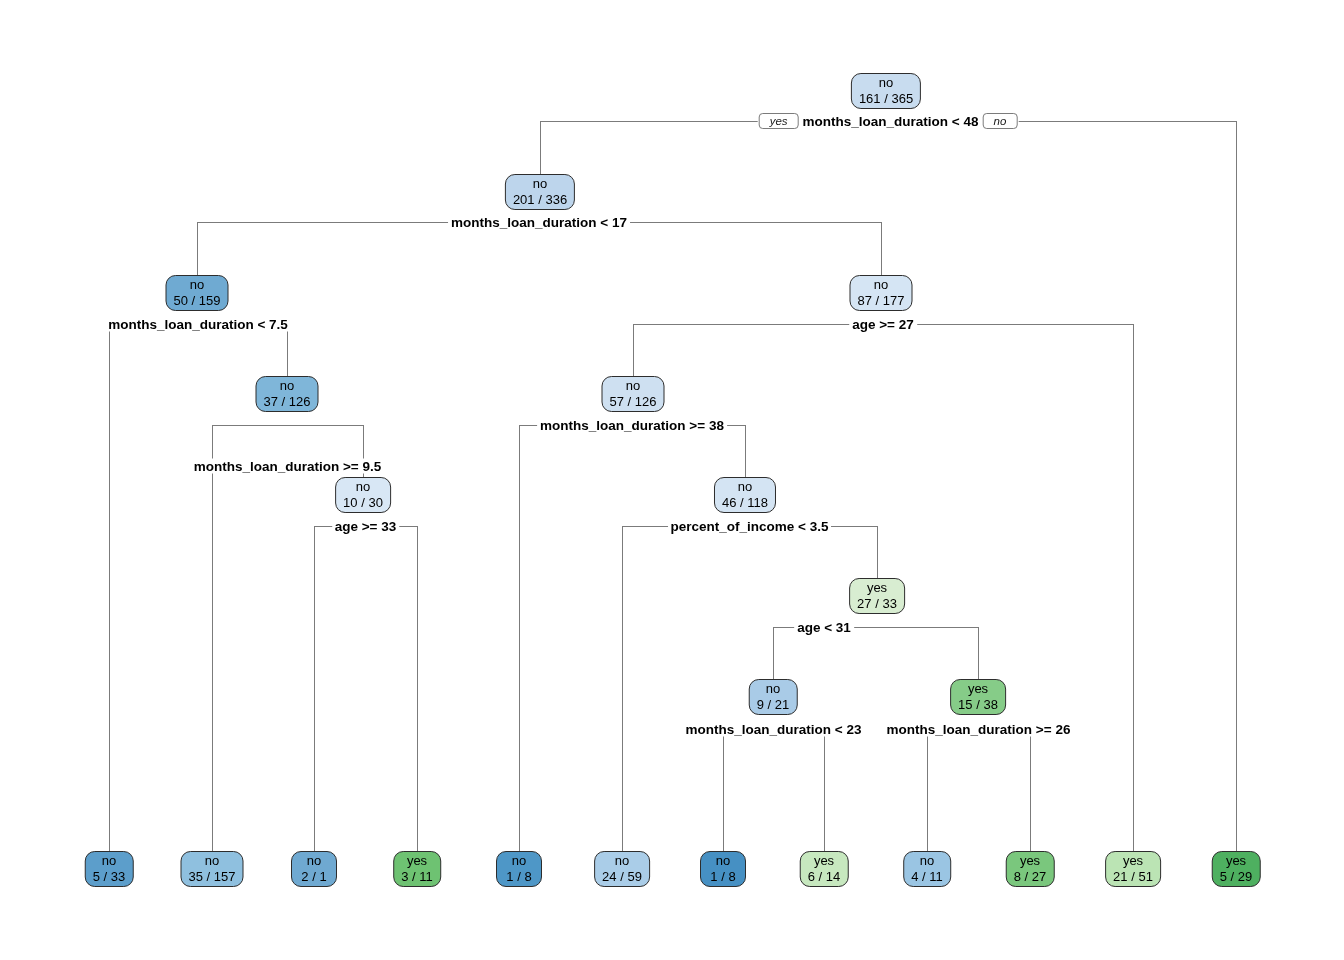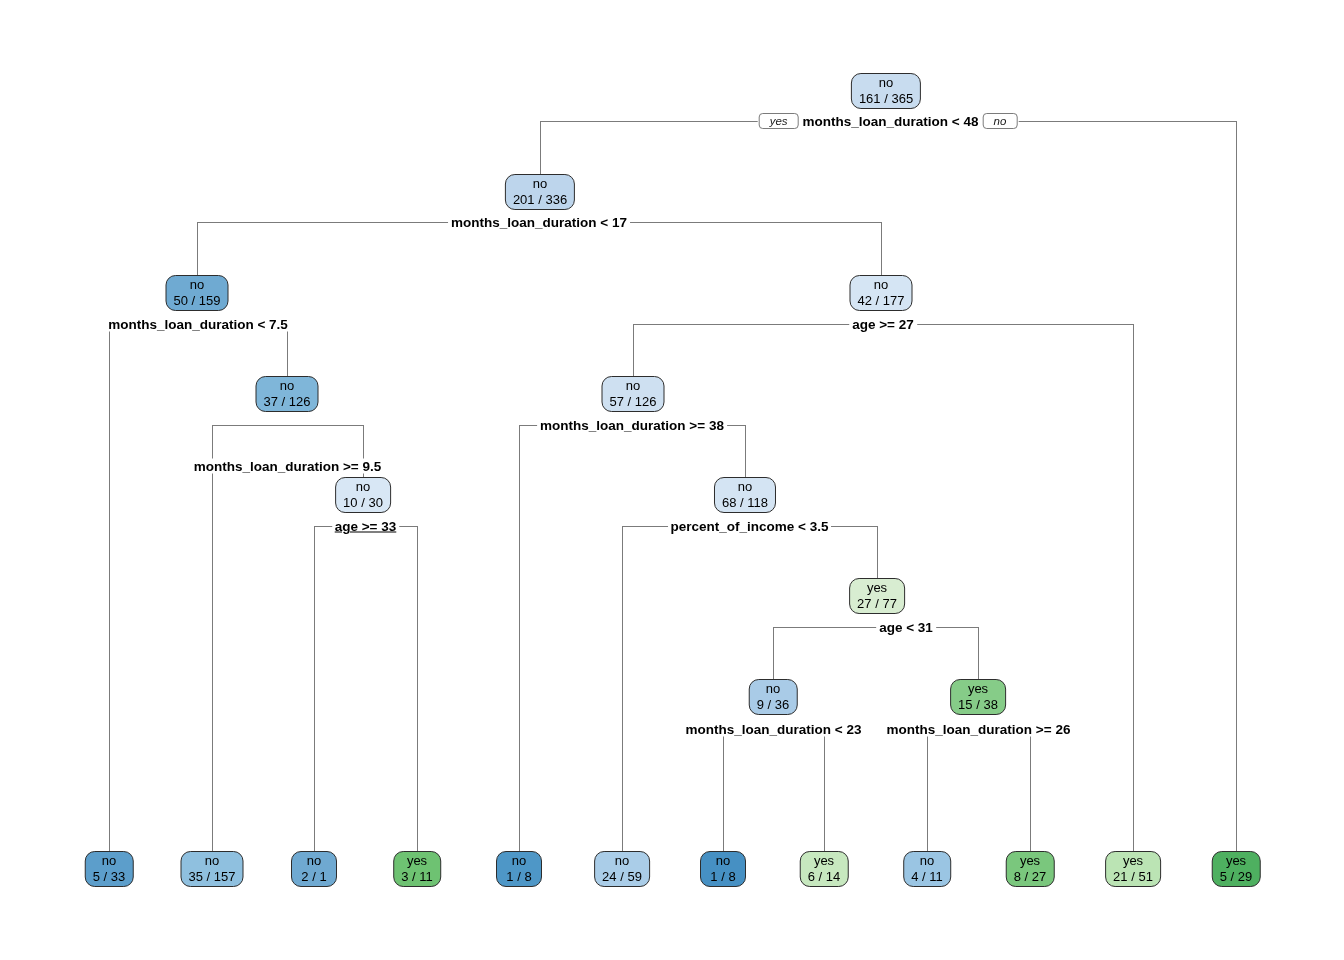--- a/index.html
+++ b/index.html
@@ -98,33 +98,33 @@
     </div>
     <div class="split" style="left: 539px; top: 222px;">
       <div class="stext">months_loan_duration &lt; 17</div>
     </div>
     <div class="split" style="left: 198px; top: 324px;">
       <div class="stext">months_loan_duration &lt; 7.5</div>
     </div>
     <div class="split" style="left: 287.5px; top: 425px; margin-top: 41px;">
       <div class="stext">months_loan_duration &gt;= 9.5</div>
     </div>
-    <div class="split" style="left: 365.5px; top: 526px; text-decoration: underline;">
+    <div class="split" style="left: 365.5px; top: 526px;">
       <div class="stext">age &gt;= 33</div>
     </div>
     <div class="split" style="left: 883px; top: 324px;">
       <div class="stext">age &gt;= 27</div>
     </div>
     <div class="split" style="left: 632px; top: 425px;">
       <div class="stext">months_loan_duration &gt;= 38</div>
     </div>
     <div class="split" style="left: 749.5px; top: 526px;">
       <div class="stext">percent_of_income &lt; 3.5</div>
     </div>
-    <div class="split" style="left: 906px; top: 627px;">
+    <div class="split" style="left: 824px; top: 627px;">
       <div class="stext">age &lt; 31</div>
     </div>
     <div class="split" style="left: 773.5px; top: 729px;">
       <div class="stext">months_loan_duration &lt; 23</div>
     </div>
     <div class="split" style="left: 978.5px; top: 729px;">
       <div class="stext">months_loan_duration &gt;= 26</div>
     </div>
     <div class="node" style="left: 886px; top: 91px; background: rgb(200, 220, 239);">
       <div class="node-class">no</div>
@@ -141,37 +141,37 @@
     <div class="node" style="left: 287px; top: 394px; background: rgb(127, 182, 217);">
       <div class="node-class">no</div>
       <div class="node-count">37 / 126</div>
     </div>
     <div class="node" style="left: 363px; top: 495px; background: rgb(216, 231, 245);">
       <div class="node-class">no</div>
       <div class="node-count">10 / 30</div>
     </div>
     <div class="node" style="left: 881px; top: 293px; background: rgb(213, 229, 244);">
       <div class="node-class">no</div>
-      <div class="node-count">42 / 177</div>
+      <div class="node-count">87 / 177</div>
     </div>
     <div class="node" style="left: 633px; top: 394px; background: rgb(206, 224, 241);">
       <div class="node-class">no</div>
       <div class="node-count">57 / 126</div>
     </div>
     <div class="node" style="left: 745px; top: 495px; background: rgb(212, 228, 243);">
       <div class="node-class">no</div>
-      <div class="node-count">68 / 118</div>
+      <div class="node-count">46 / 118</div>
     </div>
     <div class="node" style="left: 877px; top: 596px; background: rgb(216, 237, 209);">
       <div class="node-class">yes</div>
-      <div class="node-count">27 / 77</div>
+      <div class="node-count">27 / 33</div>
     </div>
     <div class="node" style="left: 773px; top: 697px; background: rgb(169, 203, 231);">
       <div class="node-class">no</div>
-      <div class="node-count">9 / 36</div>
+      <div class="node-count">9 / 21</div>
     </div>
     <div class="node" style="left: 978px; top: 697px; background: rgb(134, 204, 136);">
       <div class="node-class">yes</div>
       <div class="node-count">15 / 38</div>
     </div>
     <div class="node" style="left: 109px; top: 869px; background: rgb(92, 158, 203);">
       <div class="node-class">no</div>
       <div class="node-count">5 / 33</div>
     </div>
     <div class="node" style="left: 212px; top: 869px; background: rgb(143, 192, 223);">

